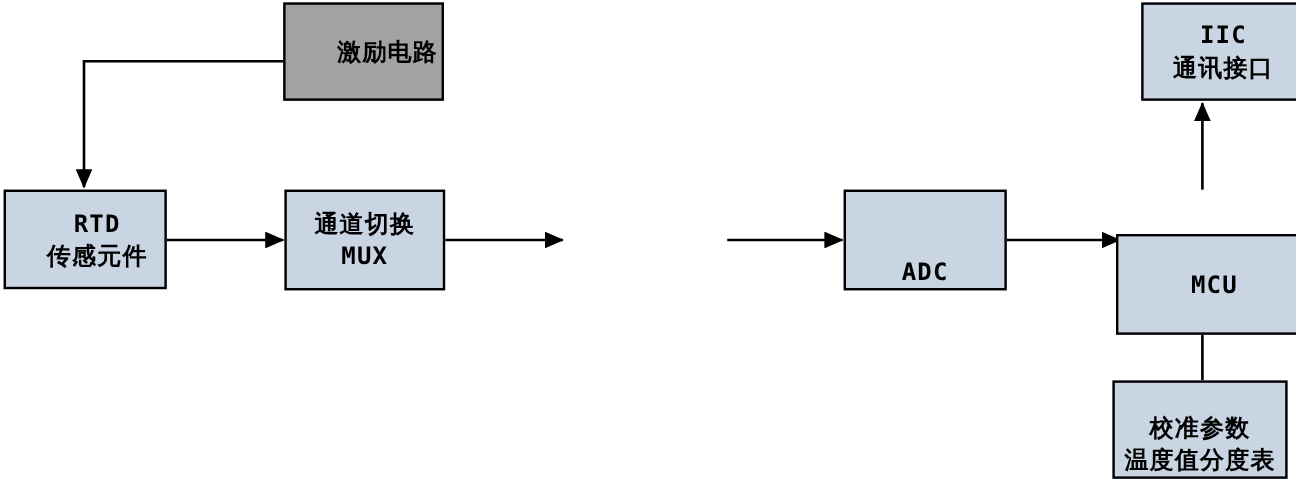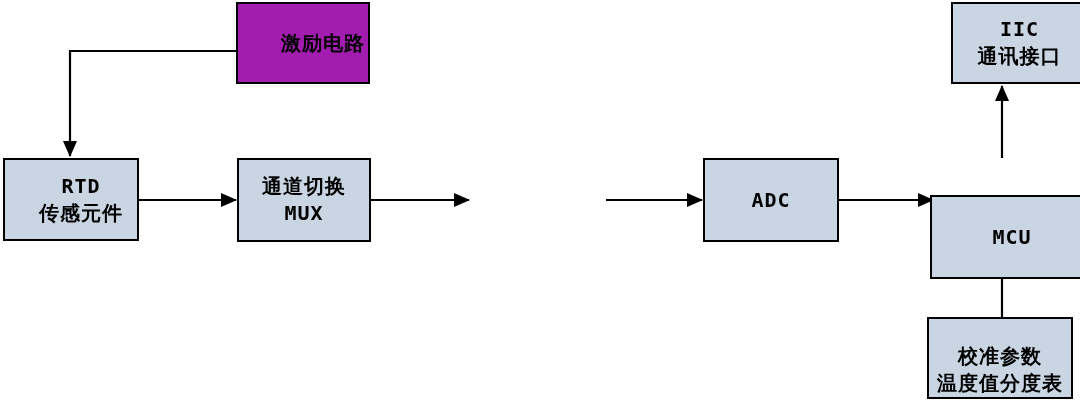--- a/index.html
+++ b/index.html
@@ -31,21 +31,21 @@
     color: #000000;
     font-size: 20px;
     line-height: 27px;
     font-weight: 600;
     letter-spacing: 1px;
   }
   #node-excitation { left: 236px; top: 2px;   width: 134px; height: 82px; }
   #node-rtd        { left: 3px;   top: 158px; width: 136px; height: 83px; padding-left: 20px; }
   #node-mux        { left: 237px; top: 158px; width: 134px; height: 84px; }
   #node-preproc    { left: 470px; top: 158px; width: 136px; height: 84px; }
-  #node-adc        { left: 703px; top: 158px; width: 136px; height: 84px; }
+  #node-adc        { left: 703px; top: 158px; width: 136px; height: 84px; justify-content: flex-end; }
   #node-mcu        { left: 930px; top: 158px; width: 164px; height: 84px; margin-top: 37px; }
   #node-iic        { left: 951px; top: 2px;   width: 137px; height: 82px; }
   #node-calib      { left: 927px; top: 317px; width: 146px; height: 82px; }
   .node-line { display: block; }
 </style>
 </head>
 <body>
 
 <div class="canvas">
 
@@ -57,21 +57,21 @@
     </defs>
     <polyline points="236,51 70,51 70,156" fill="none" stroke="#000000" stroke-width="2.2" marker-end="url(#ah)"></polyline>
     <line x1="139" y1="200" x2="236" y2="200" stroke="#000000" stroke-width="2.2" marker-end="url(#ah)"></line>
     <line x1="371" y1="200" x2="469" y2="200" stroke="#000000" stroke-width="2.2" marker-end="url(#ah)"></line>
     <line x1="606" y1="200" x2="702" y2="200" stroke="#000000" stroke-width="2.2" marker-end="url(#ah)"></line>
     <line x1="839" y1="200" x2="933" y2="200" stroke="#000000" stroke-width="2.2" marker-end="url(#ah)"></line>
     <line x1="1002" y1="158" x2="1002" y2="86" stroke="#000000" stroke-width="2.2" marker-end="url(#ah)"></line>
     <line x1="1002" y1="317" x2="1002" y2="244" stroke="#000000" stroke-width="2.2" marker-end="url(#ah)"></line>
   </svg>
 
-  <div class="node" id="node-excitation" style="background: #a21caf; border-color: rgb(0, 0, 0); padding-left: 40px;">
+  <div class="node" id="node-excitation" style="background: #a3a3a3; border-color: rgb(0, 0, 0); padding-left: 40px;">
     <span class="node-line">激励电路</span>
   </div>
 
   <div class="node" id="node-rtd" style="background: rgb(202, 213, 228); border-color: rgb(0, 0, 0);">
     <span class="node-line">RTD</span>
     <span class="node-line">传感元件</span>
   </div>
 
   <div class="node" id="node-mux" style="background: rgb(202, 213, 228); border-color: rgb(0, 0, 0); justify-content: center;">
     <span class="node-line">通道切换</span>

